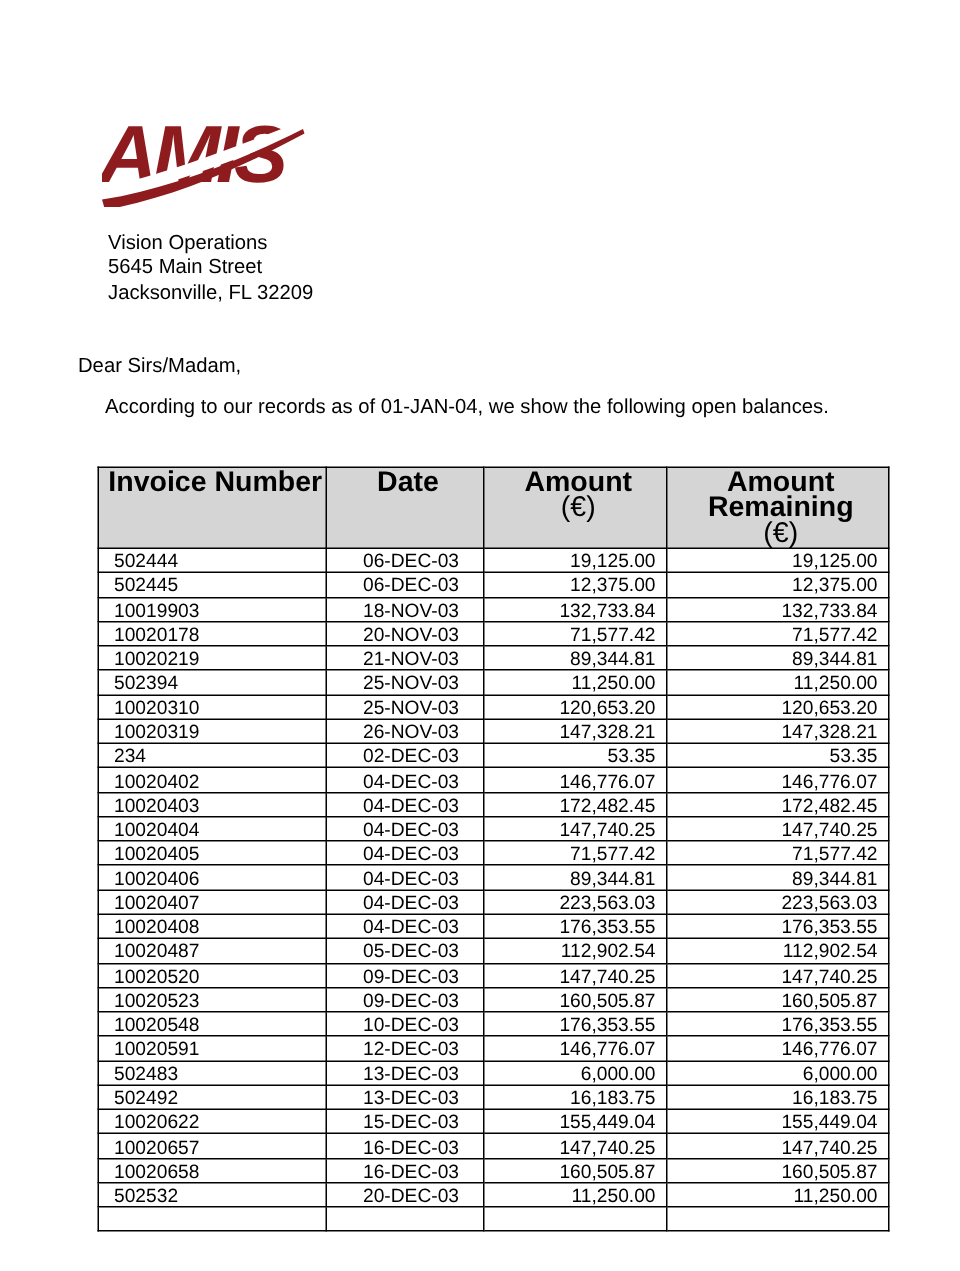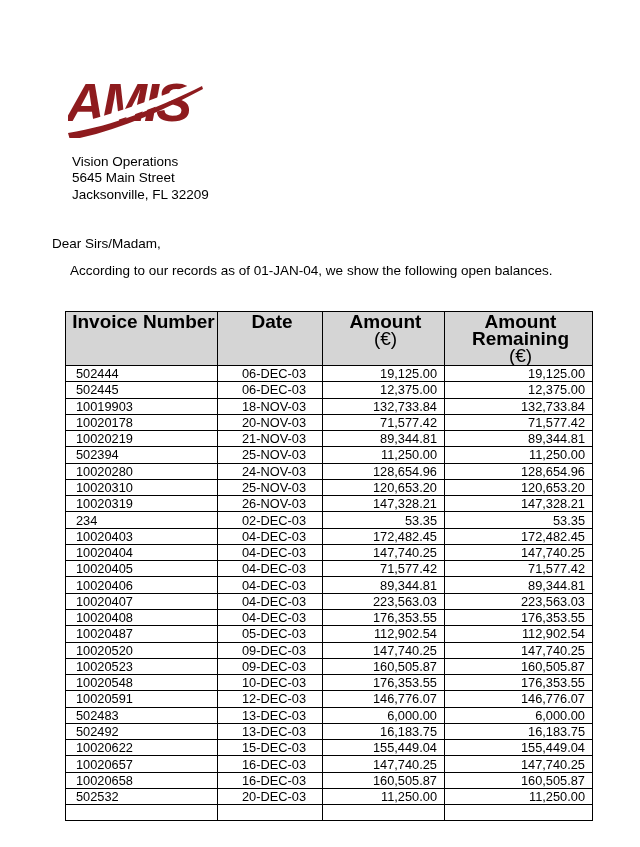--- a/index.html
+++ b/index.html
@@ -147,44 +147,44 @@
           <td class="num">89,344.81</td>
           <td class="num">89,344.81</td>
         </tr>
         <tr>
           <td class="inv">502394</td>
           <td class="date">25-NOV-03</td>
           <td class="num">11,250.00</td>
           <td class="num">11,250.00</td>
         </tr>
         <tr>
-          <td class="inv">10020280</td>
-          <td class="date">24-NOV-03</td>
-          <td class="num">128,654.96</td>
-          <td class="num">128,654.96</td>
-        </tr>
-        <tr>
           <td class="inv">10020310</td>
           <td class="date">25-NOV-03</td>
           <td class="num">120,653.20</td>
           <td class="num">120,653.20</td>
         </tr>
         <tr>
           <td class="inv">10020319</td>
           <td class="date">26-NOV-03</td>
           <td class="num">147,328.21</td>
           <td class="num">147,328.21</td>
         </tr>
         <tr>
           <td class="inv">234</td>
           <td class="date">02-DEC-03</td>
           <td class="num">53.35</td>
           <td class="num">53.35</td>
         </tr>
         <tr>
+          <td class="inv">10020402</td>
+          <td class="date">04-DEC-03</td>
+          <td class="num">146,776.07</td>
+          <td class="num">146,776.07</td>
+        </tr>
+        <tr>
           <td class="inv">10020403</td>
           <td class="date">04-DEC-03</td>
           <td class="num">172,482.45</td>
           <td class="num">172,482.45</td>
         </tr>
         <tr>
           <td class="inv">10020404</td>
           <td class="date">04-DEC-03</td>
           <td class="num">147,740.25</td>
           <td class="num">147,740.25</td>

